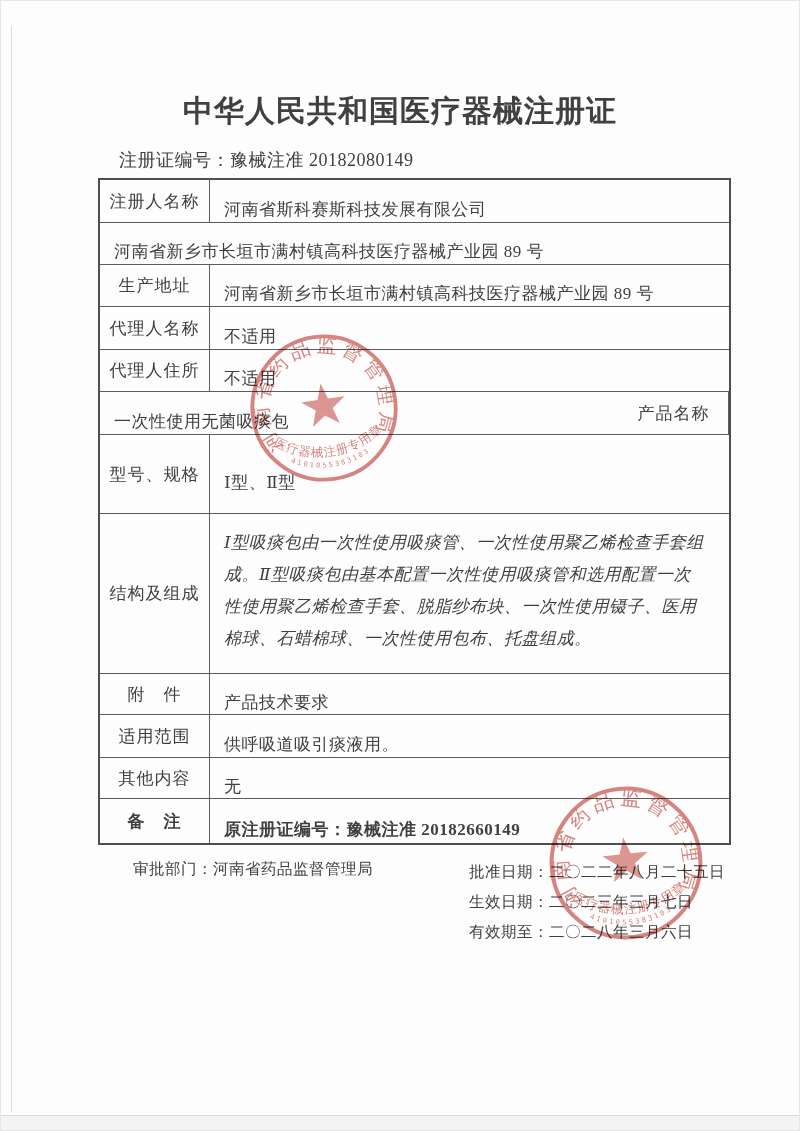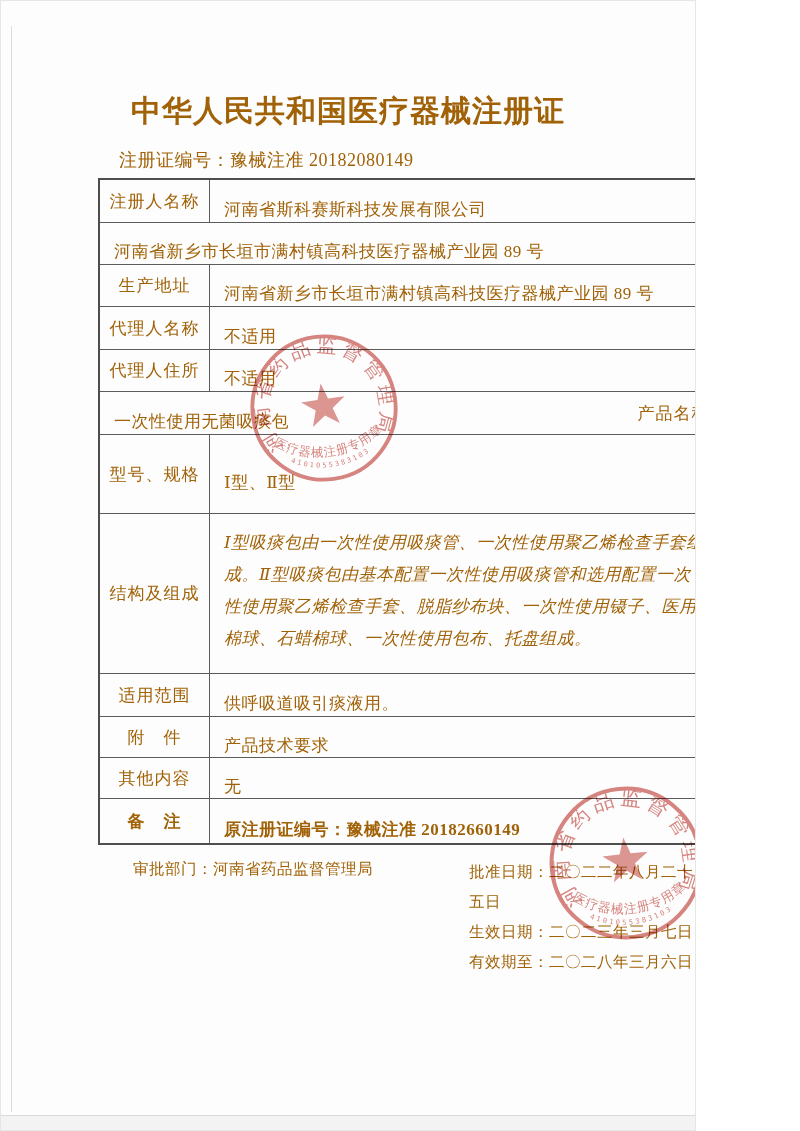--- a/index.html
+++ b/index.html
@@ -1,19 +1,19 @@
 <!DOCTYPE html>
 <html style="--seal-color: #c8554e;"><head>
 <meta charset="utf-8">
 <style>
   html,body{margin:0;padding:0;background:#ffffff;}
   .page{
-    position:relative;width:696px;height:1131px;box-sizing:border-box;
+    position:relative;width:800px;height:1131px;box-sizing:border-box;
     background:#fdfdfd;border:1px solid #e6e6e6;overflow:hidden;
-    font-family:"Liberation Serif","DejaVu Serif",serif;color:#a16207;
+    font-family:"Liberation Serif","DejaVu Serif",serif;color:#404040;
   }
   .scan-edge-left{position:absolute;left:10px;top:25px;width:1px;height:1086px;background:#dcdcdc;}
   .scan-edge-bottom{position:absolute;left:0;top:1114px;width:100%;height:17px;background:#f3f3f3;border-top:1px solid #dadada;}
 
   .title{position:absolute;top:90px;left:0;width:100%;margin:0;text-align:center;
     font-size:30px;font-weight:bold;letter-spacing:1px;}
   .regline{position:absolute;top:147px;left:118px;font-size:18px;letter-spacing:.5px;}
 
   .cert-table{position:absolute;top:177px;left:97px;width:633px;box-sizing:border-box;
     border:2px solid #4e4e4e;background:transparent;}
@@ -83,27 +83,27 @@
       <div class="cell label">产品名称</div>
     </div>
     <div class="trow r7">
       <div class="cell label">型号、规格</div>
       <div class="cell value">Ⅰ型、Ⅱ型</div>
     </div>
     <div class="trow r8">
       <div class="cell label">结构及组成</div>
       <div class="cell value">Ⅰ型吸痰包由一次性使用吸痰管、一次性使用聚乙烯检查手套组成。Ⅱ型吸痰包由基本配置一次性使用吸痰管和选用配置一次性使用聚乙烯检查手套、脱脂纱布块、一次性使用镊子、医用棉球、石蜡棉球、一次性使用包布、托盘组成。</div>
     </div>
+    <div class="trow r10">
+      <div class="cell label">附　件</div>
+      <div class="cell value">产品技术要求</div>
+    </div>
     <div class="trow r9">
       <div class="cell label">适用范围</div>
       <div class="cell value">供呼吸道吸引痰液用。</div>
-    </div>
-    <div class="trow r10">
-      <div class="cell label">附　件</div>
-      <div class="cell value">产品技术要求</div>
     </div>
     <div class="trow r11">
       <div class="cell label">其他内容</div>
       <div class="cell value">无</div>
     </div>
     <div class="trow r12">
       <div class="cell label">备　注</div>
       <div class="cell value">原注册证编号：豫械注准 20182660149</div>
     </div>
   </div>

